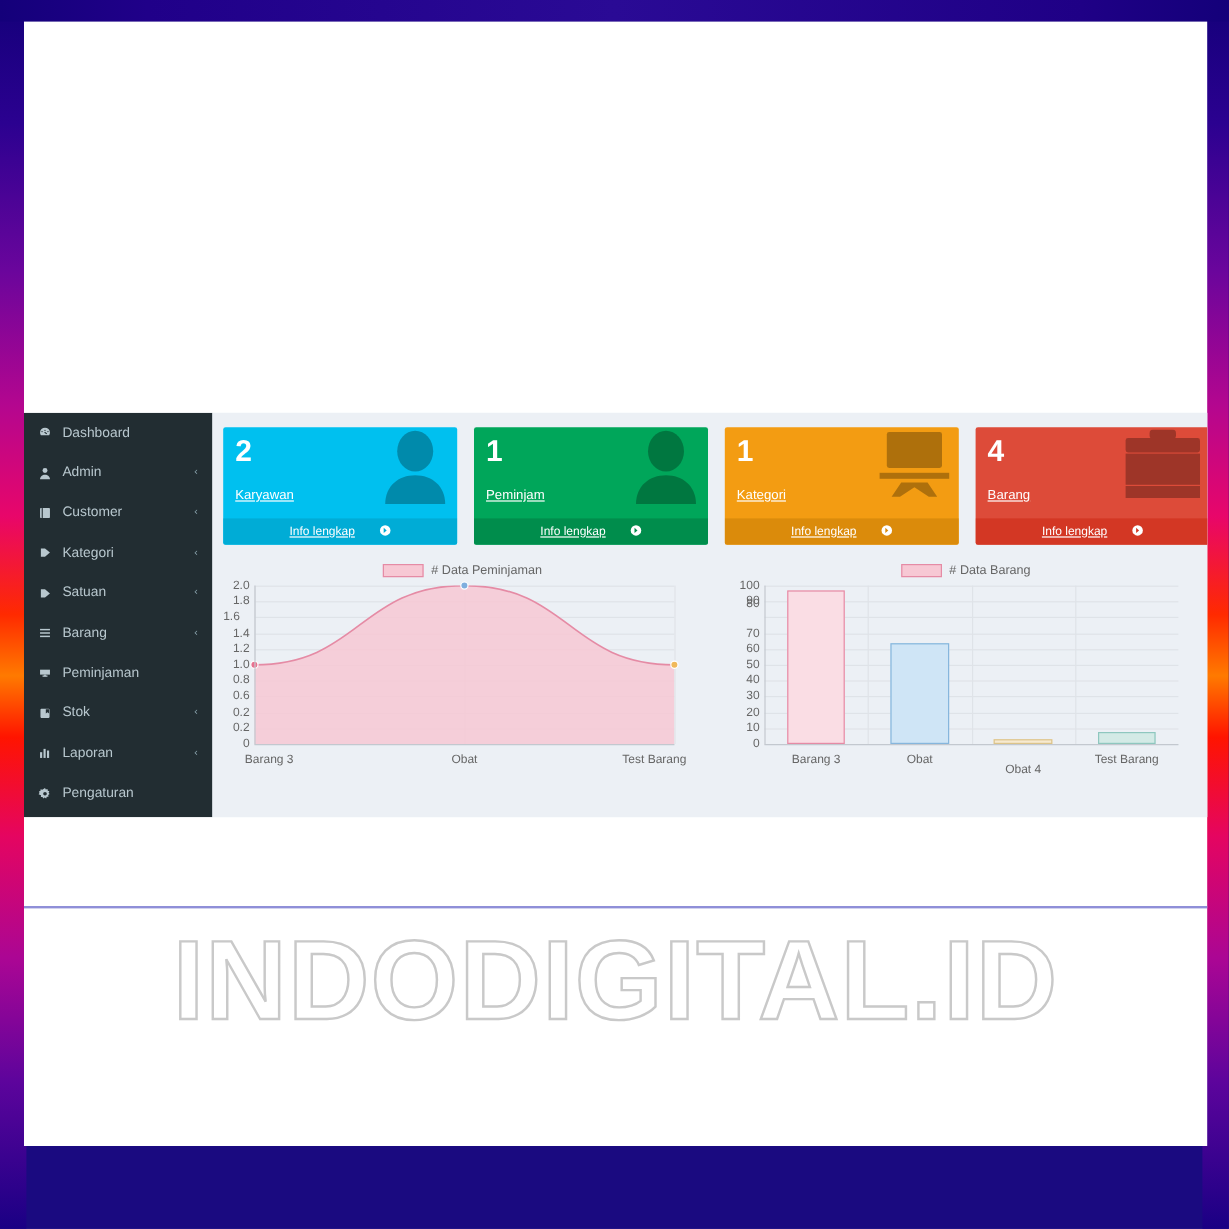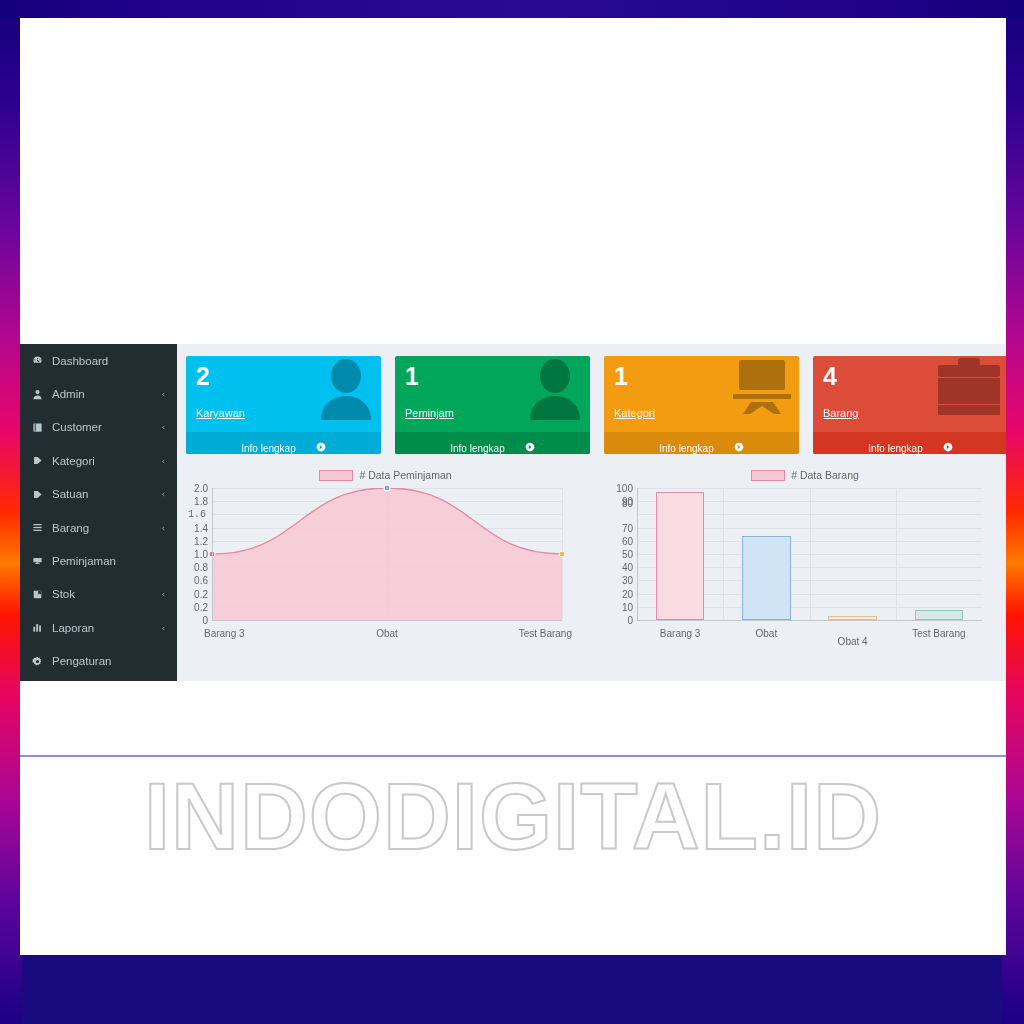--- a/index.html
+++ b/index.html
@@ -146,22 +146,22 @@
   }
   .stat-card .card-label {
     font-size: 11px; margin-top: 18px;
     position: relative; z-index: 2; text-decoration: underline;
   }
   .stat-card .card-bg-icon {
     position: absolute; right: 6px; top: 2px;
     z-index: 1; opacity: 0.28;
   }
   .stat-card .card-footer {
-    height: 22px; display: flex; align-items: flex-end; justify-content: center;
-    font-size: 10px; gap: 20px; cursor: pointer;
+    height: 22px; display: flex; align-items: center; justify-content: center;
+    font-size: 10px; gap: 20px; cursor: pointer; text-decoration: underline;
   }
   .stat-card .card-footer .arrow-circle { font-size: 10px; line-height: 1; }
 
   .card-aqua   { background: #00c0ef; } .card-aqua   .card-footer { background: #00acd6; }
   .card-green  { background: #00a65a; } .card-green  .card-footer { background: #008d4c; }
   .card-yellow { background: #f39c12; } .card-yellow .card-footer { background: #db8b0b; }
   .card-red    { background: #dd4b39; } .card-red    .card-footer { background: #d33724; }
 
   
   #charts-row { display: flex; margin-top: 12px; }
@@ -458,21 +458,21 @@
                 <div class="dot" style="left: 0px; top: 66px; background: rgb(232, 113, 143);"></div>
                 <div class="dot" style="left: 175px; top: 0px; background: rgb(126, 174, 222);"></div>
                 <div class="dot" style="left: 350px; top: 66px; background: rgb(240, 185, 90);"></div>
                 <div class="axis-line" style="left: 0px; top: 0px; width: 1px; height: 132px;"></div>
                 <div class="axis-line" style="left: 0px; top: 132px; width: 350px; height: 1px;"></div>
               </div>
             <div id="line-yticks"></div>
             <div id="line-xticks"></div>
           <div class="axis-label" style="top: 22px; right: auto; left: 0px; width: 22px; text-align: right;">2.0</div>
               <div class="axis-label" style="top: 35.2px; right: auto; left: 0px; width: 22px; text-align: right;">1.8</div>
-              <div class="axis-label" style="top: 48.4px; right: auto; left: 0px; width: 22px; text-align: center; font-family: Liberation Mono, monospace;">1.6</div>
+              <div class="axis-label" style="top: 48.4px; right: auto; left: 0px; width: 22px; text-align: left;">1.6</div>
               <div class="axis-label" style="top: 61.6px; right: auto; left: 0px; width: 22px; text-align: right;">1.4</div>
               <div class="axis-label" style="top: 74.8px; right: auto; left: 0px; width: 22px; text-align: right;">1.2</div>
               <div class="axis-label" style="top: 88px; right: auto; left: 0px; width: 22px; text-align: right;">1.0</div>
               <div class="axis-label" style="top: 101.2px; right: auto; left: 0px; width: 22px; text-align: right;">0.8</div>
               <div class="axis-label" style="top: 114.4px; right: auto; left: 0px; width: 22px; text-align: right;">0.6</div>
               <div class="axis-label" style="top: 127.6px; right: auto; left: 0px; width: 22px; text-align: right;">0.2</div>
               <div class="axis-label" style="top: 140.8px; right: auto; left: 0px; width: 22px; text-align: right;">0.2</div>
               <div class="axis-label" style="top: 154px; right: auto; left: 0px; width: 22px; text-align: right;">0</div>
               <div class="x-label" style="left: 18px; top: 162px; transform: none;">Barang 3</div>
               <div class="x-label" style="left: 201px; top: 162px;">Obat</div>

